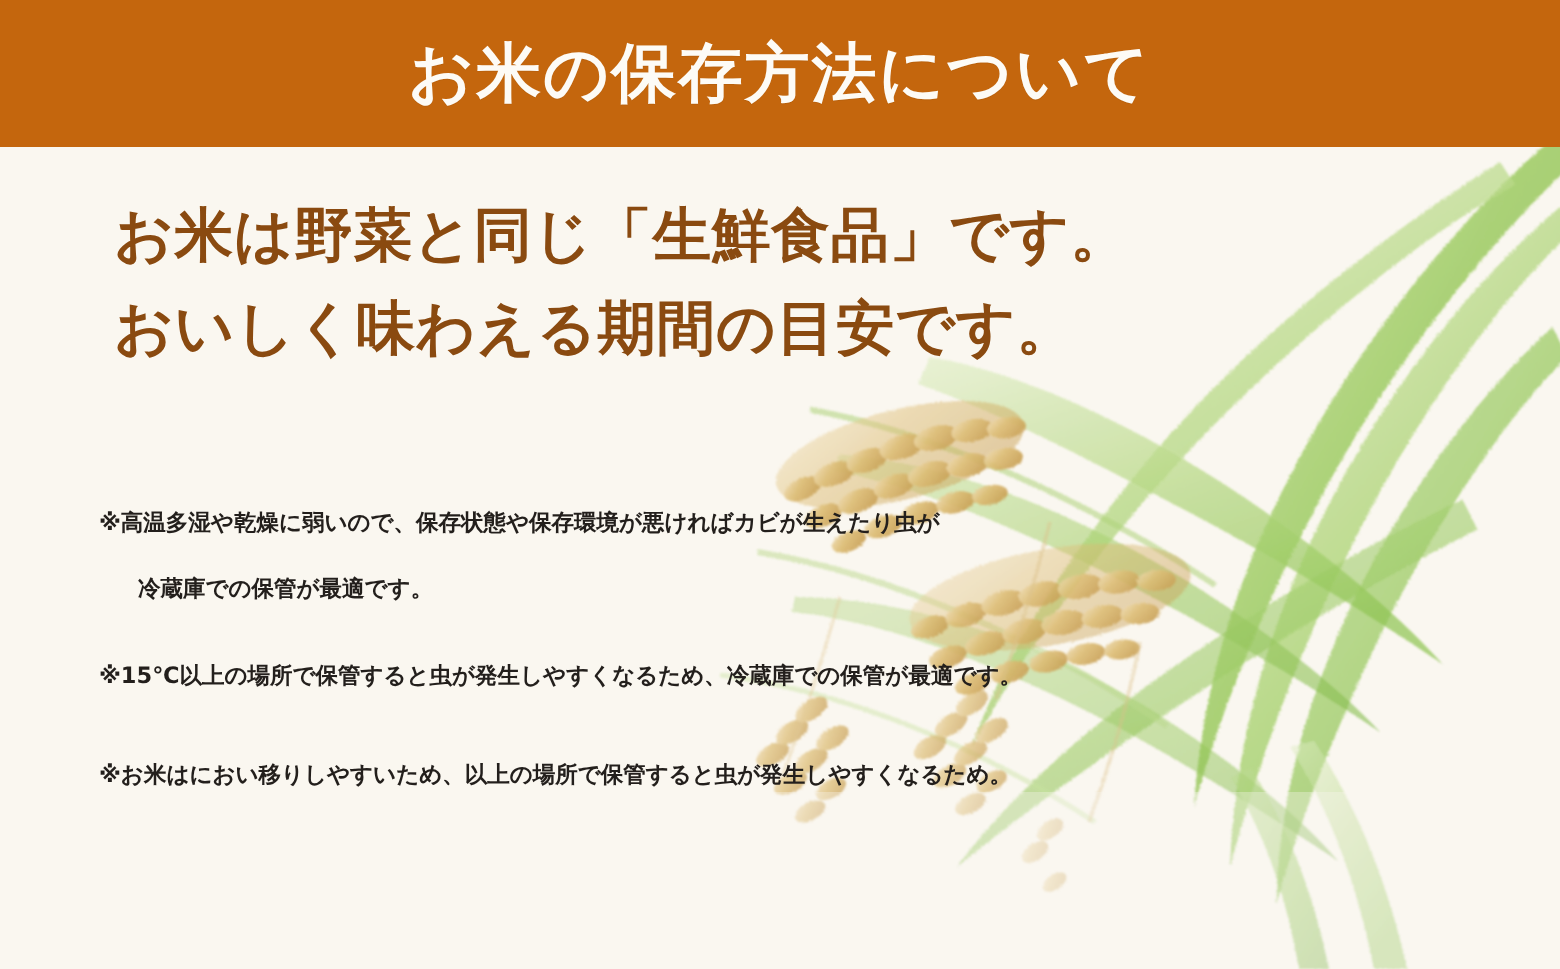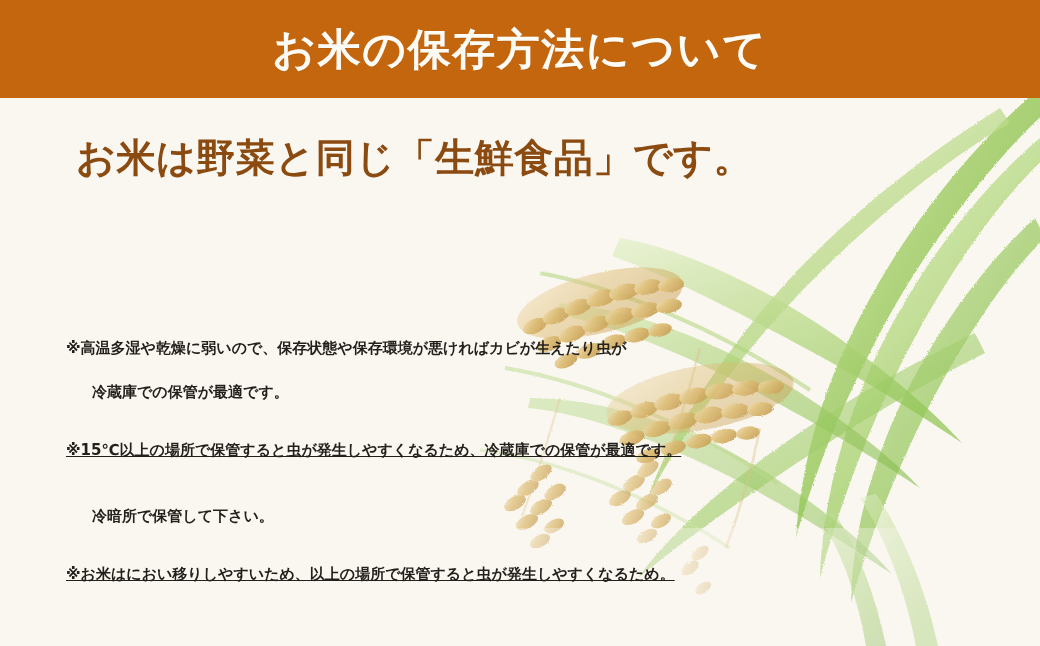--- a/index.html
+++ b/index.html
@@ -103,21 +103,20 @@
     letter-spacing: 0px;
     margin-bottom: 14px;
     white-space: nowrap;
   }
   .note .note-line-2 {
     display: block;
     padding-left: 26px;
   }
   .note.single {
     margin-bottom: 22px;
-    text-decoration: underline;
   }
 </style>
 </head>
 <body>
 
 <div class="page">
 
   <div class="header-band">
     <div class="header-title">お米の保存方法について</div>
   </div>
@@ -280,35 +279,35 @@
 
       <rect x="0" y="430" width="1040" height="118" fill="#faf7f0" opacity="0.35"></rect>
       <rect x="0" y="0" width="430" height="548" fill="#faf7f0" opacity="0.42"></rect>
     </svg>
   </div>
 
   <div class="content">
 
     <div class="headline">
       <div class="headline-line">お米は野菜と同じ「生鮮食品」です。</div>
+      <div class="headline-line">おいしく味わえる期間の目安です。</div>
     </div>
 
     <div class="notes">
 
       <div class="note">
         <span>※高温多湿や乾燥に弱いので、保存状態や保存環境が悪ければカビが生えたり虫が</span>
         <span class="note-line-2">冷蔵庫での保管が最適です。</span>
       </div>
 
       <div class="note single">
         <span>※15℃以上の場所で保管すると虫が発生しやすくなるため、冷蔵庫での保管が最適です。</span>
       </div>
 
       <div class="note">
-        <span class="note-line-2">冷暗所で保管して下さい。</span>
       </div>
 
       <div class="note single">
         <span>※お米はにおい移りしやすいため、以上の場所で保管すると虫が発生しやすくなるため。</span>
       </div>
 
     </div>
   </div>
 </div>
 

